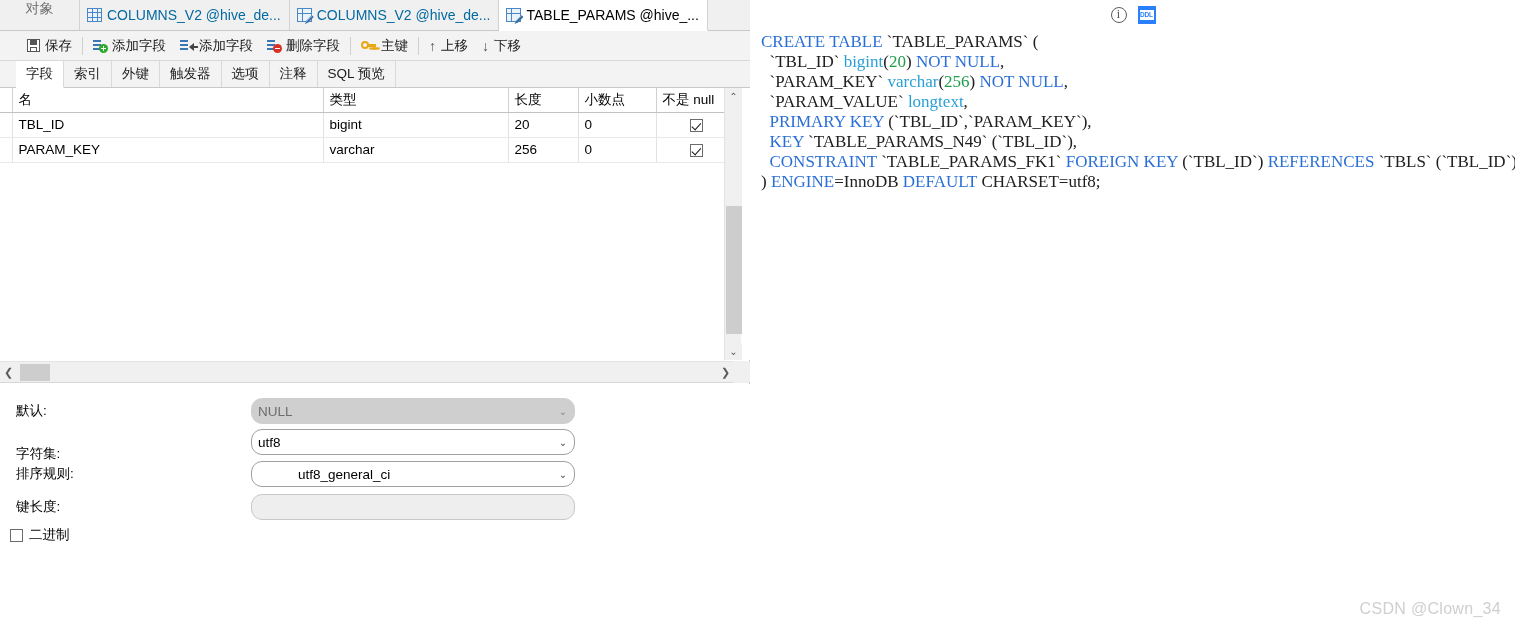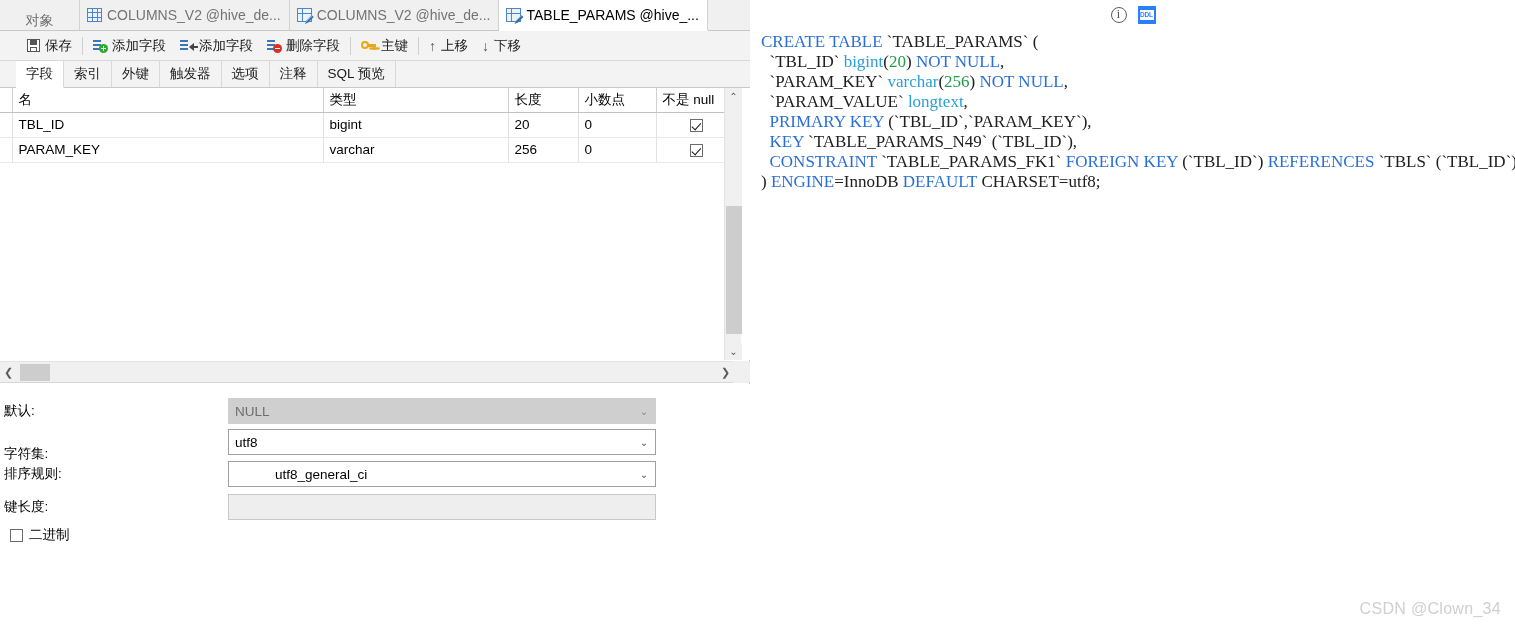--- a/index.html
+++ b/index.html
@@ -49,34 +49,34 @@
     height: 31px;
     background: #f0f0f0;
     border-bottom: 1px solid #c8c8c8;
     box-sizing: border-box;
     display: flex;
     align-items: stretch;
   }
   .obj-tab {
     width: 80px;
     display: flex;
-    align-items: flex-end;
+    align-items: flex-start;
     justify-content: center;
     color: #6f6f6f;
     font-size: 14px;
     border-right: 1px solid #d2d2d2;
     box-sizing: border-box;
     background: #f0f0f0;
   }
   .doc-tab {
     display: flex;
     align-items: center;
     padding: 0 8px 0 7px;
     font-size: 14px;
-    color: #737373;
+    color: #0369a1;
     background: #f0f0f0;
     border-right: 1px solid #d2d2d2;
     box-sizing: border-box;
     white-space: nowrap;
     gap: 5px;
   }
   .doc-tab.active {
     background: #ffffff;
     color: #000000;
     border-bottom: 1px solid #ffffff;
@@ -412,39 +412,40 @@
   
   .propform {
     position: absolute;
     left: 0; top: 384px;
     width: 750px;
     height: 240px;
     background: #ffffff;
   }
   .prop-row {
     position: absolute;
-    left: 4px;
+    left: 16px;
     height: 26px;
     display: flex;
     align-items: center;
   }
   .prop-label {
     width: 220px;
     font-size: 13.5px;
     color: #000;
   }
   .prop-ctrl {
     position: absolute;
-    left: 228px;
-    width: 428px;
+    left: 251px;
+    width: 324px;
     height: 26px;
     box-sizing: border-box;
     display: flex;
     align-items: center;
     font-size: 13.5px;
+    border-radius: 11px;
   }
   .sel {
     border: 1px solid #a0a0a0;
     background: #ffffff;
     color: #000;
     padding-left: 6px;
     justify-content: space-between;
   }
   .sel.disabled {
     background: #cfcfcf;

